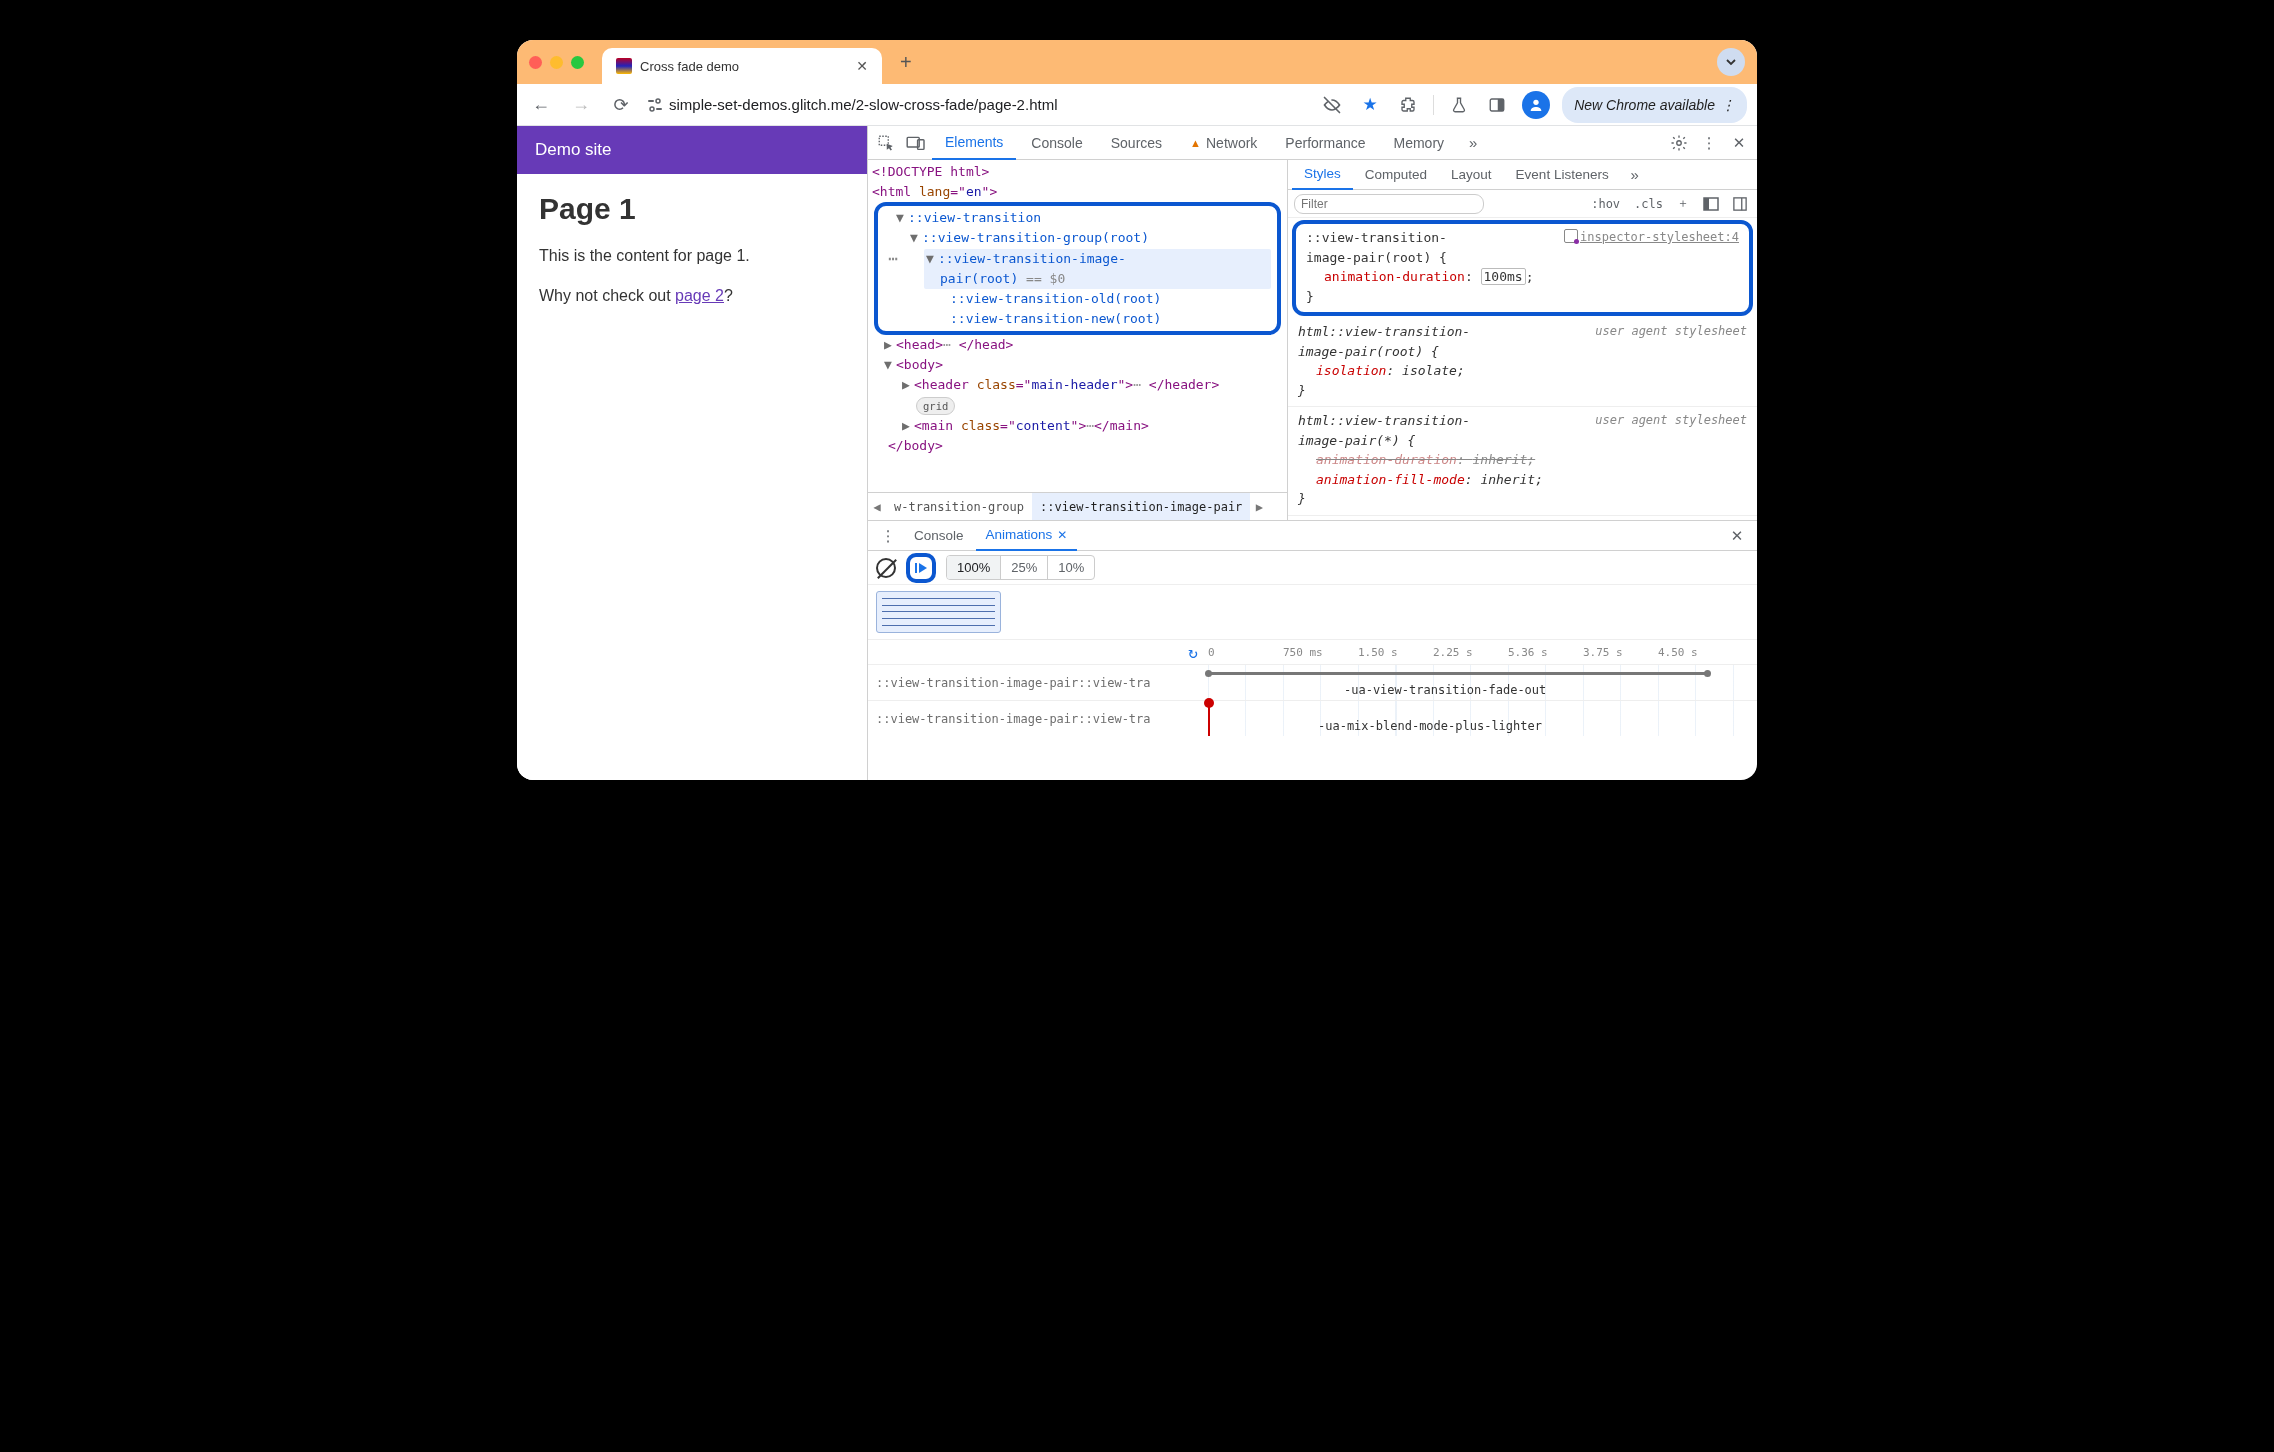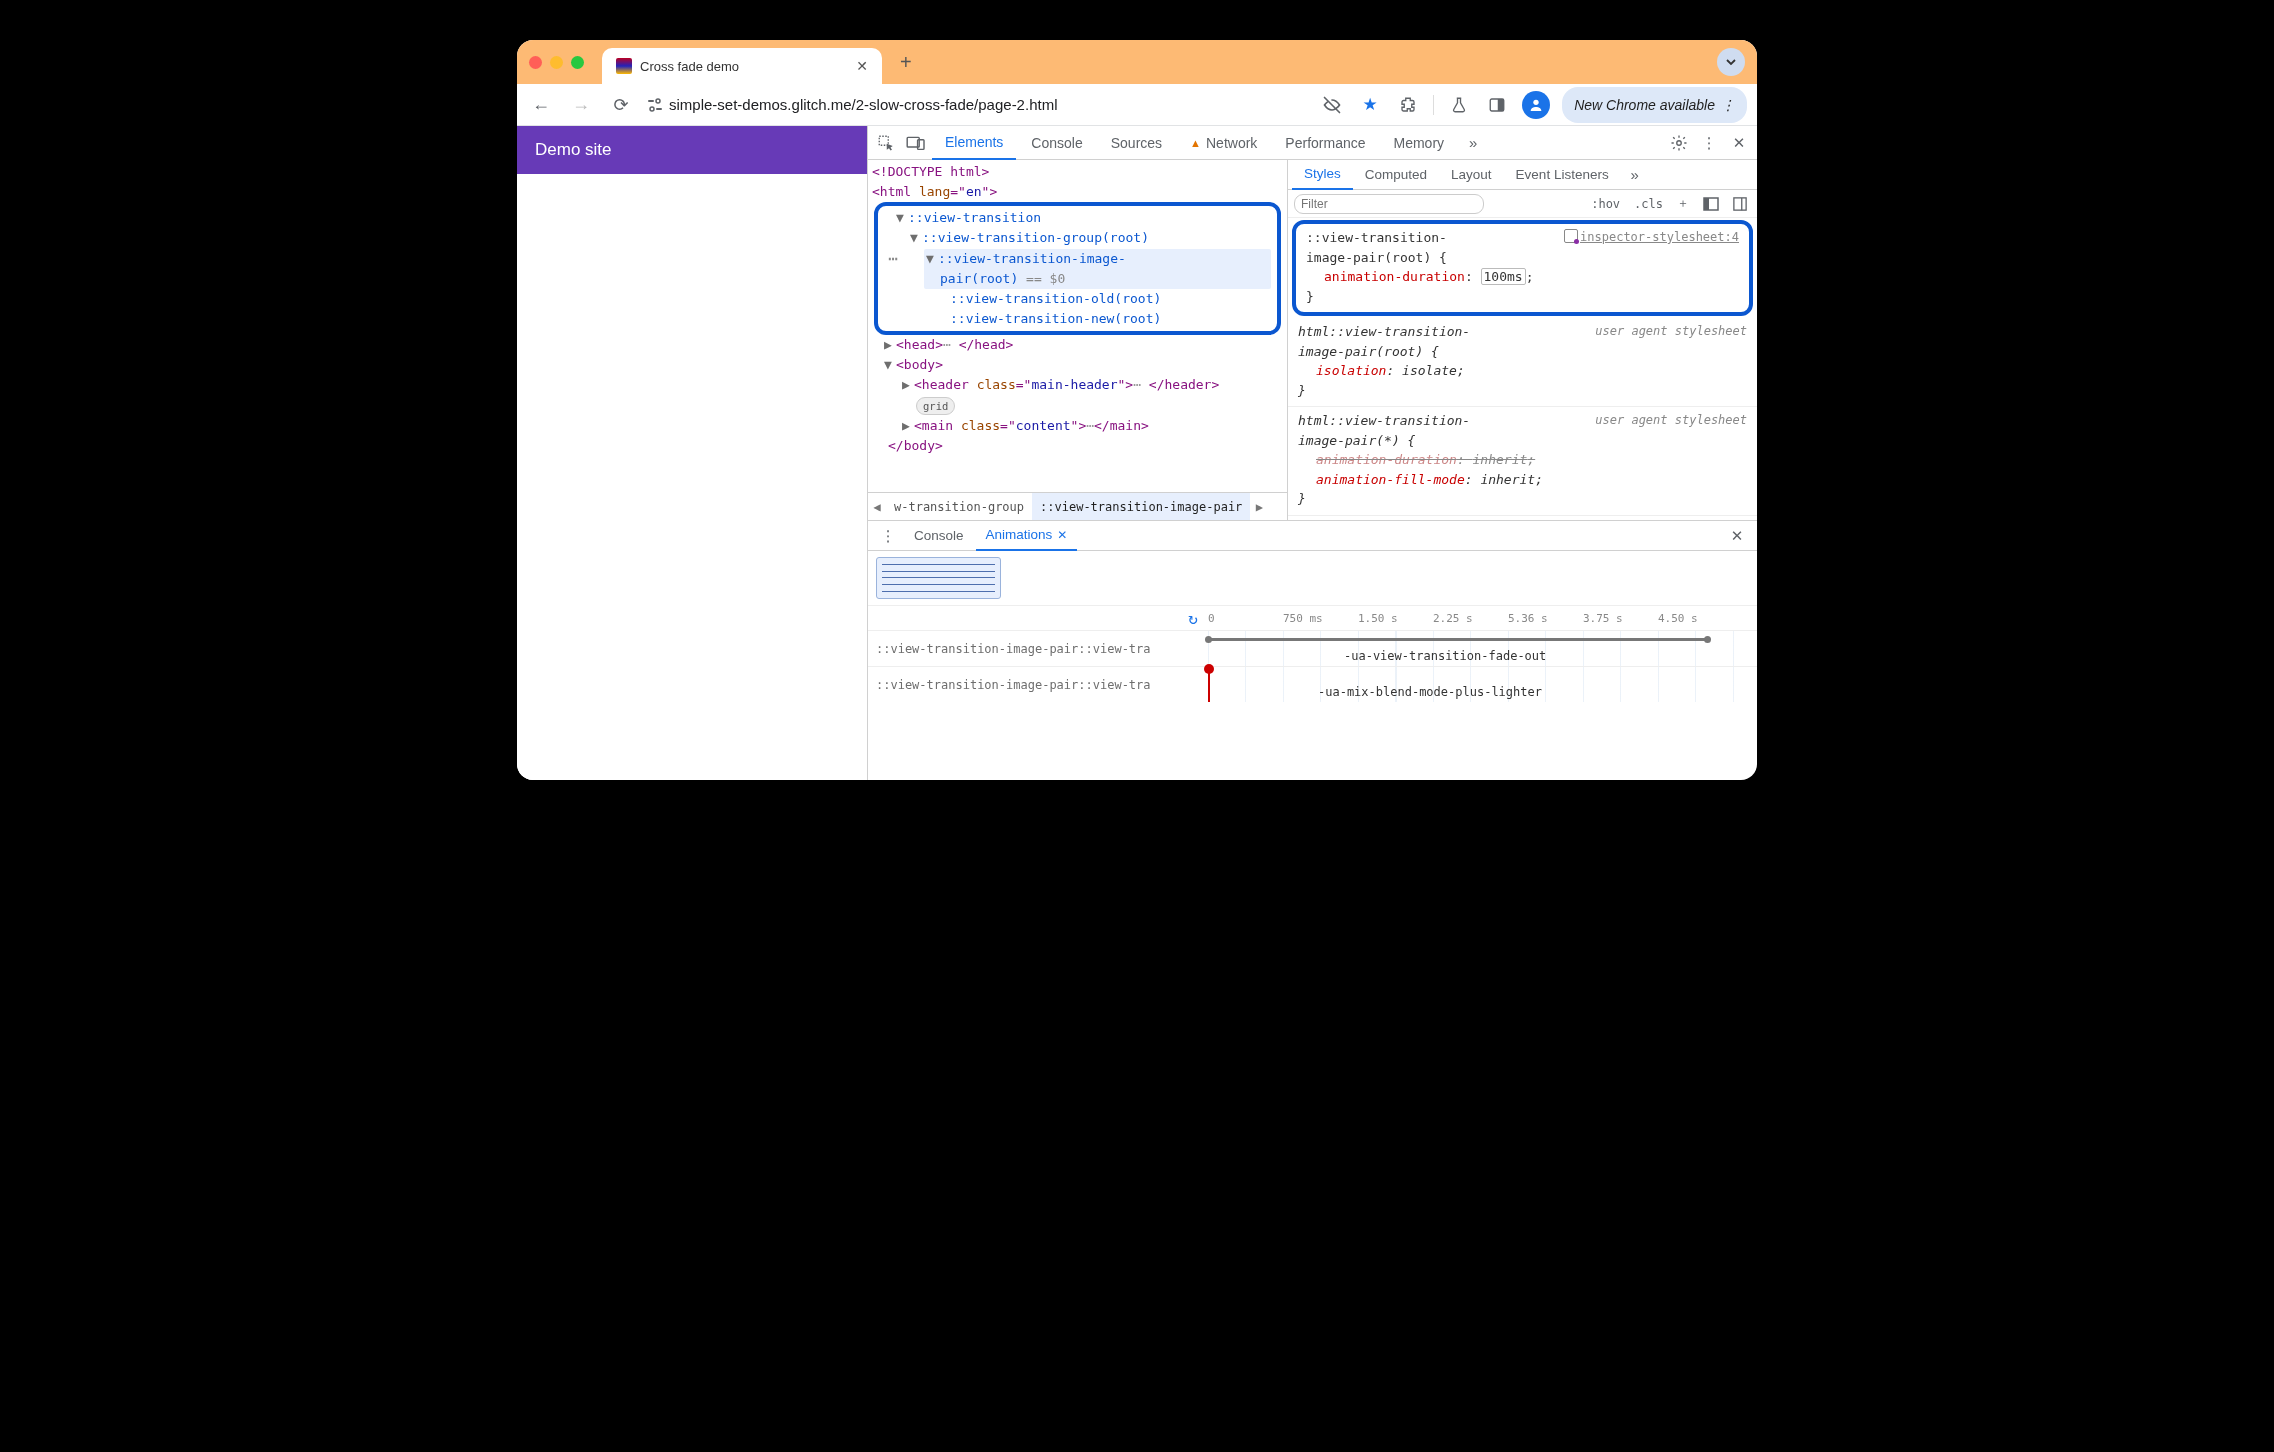--- a/index.html
+++ b/index.html
@@ -210,20 +210,25 @@
     <div class="update-chip">
       <span>New Chrome available</span>
       <span>⋮</span>
     </div>
   </div>
 
   <div class="content-row">
 
     <div class="page">
       <div class="page-header">Demo site</div>
+      <div class="page-body">
+        <h1>Page 1</h1>
+        <p>This is the content for page 1.</p>
+        <p><span>Why not check out </span><a href="#">page 2</a><span>?</span></p>
+      </div>
     </div>
 
     <div class="devtools">
       <div class="dt-tabs">
         <span class="dt-icon">
           <svg width="18" height="18" viewBox="0 0 24 24">
               <rect x="3" y="3" width="12" height="12" fill="none" stroke="#5f6368" stroke-width="1.8" stroke-dasharray="2 2"></rect>
               <path d="M13 13l8 3-3 2 2 3-2 1-2-3-3 2z" fill="#5f6368"></path>
             </svg>
         </span>
@@ -341,20 +346,34 @@
         <div class="drawer-tabs">
           <span class="dt-icon">⋮</span>
           <span class="drawer-tab">Console</span>
           <span class="drawer-tab active">
               <span>Animations</span> 
               <span style="font-size:12px">✕</span>
             </span>
           <span style="flex:1"></span>
           <span class="dt-icon">✕</span>
         </div>
+        <div class="drawer-toolbar">
+          <span class="anim-clear"></span>
+          <span class="play-btn">
+            <svg width="14" height="14" viewBox="0 0 14 14">
+                <line x1="2" y1="2" x2="2" y2="12" stroke="#1a73e8" stroke-width="2"></line>
+                <path d="M5 2l8 5-8 5z" fill="#1a73e8"></path>
+              </svg>
+          </span>
+          <div class="speed-grp">
+            <span class="speed active">100%</span>
+            <span class="speed">25%</span>
+            <span class="speed">10%</span>
+          </div>
+        </div>
         <div class="anim-body">
           <div class="anim-groups">
             <div class="anim-grp-card">
               <span></span>
                 <span></span>
                 <span></span>
                 <span></span>
                 <span></span>
             </div>
           </div>

